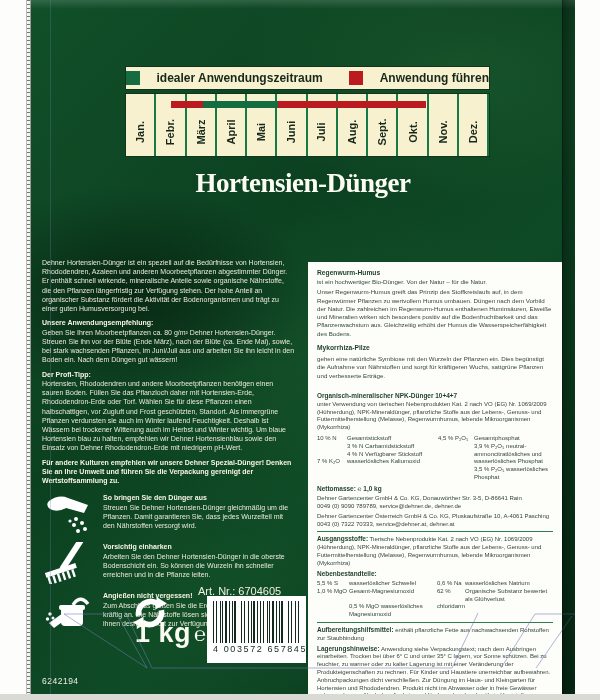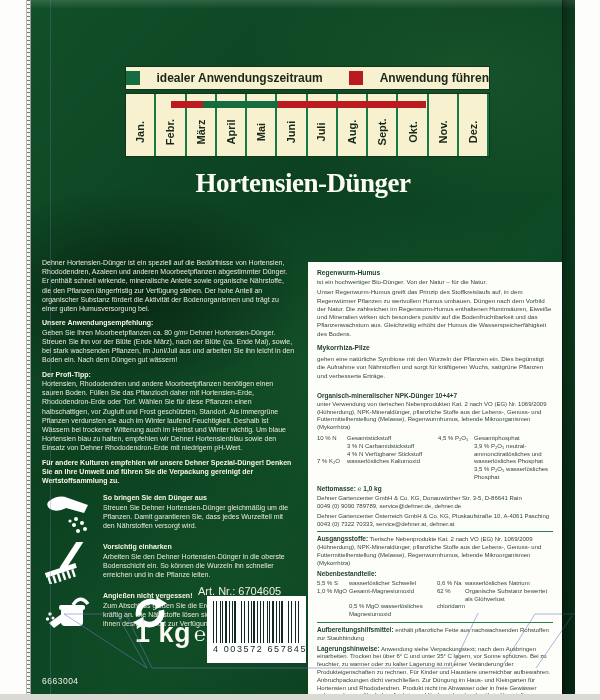--- a/index.html
+++ b/index.html
@@ -328,21 +328,21 @@
         <polygon points="11,22 0,28 12,35" fill="#fff"></polygon>
       </svg>
     </div>
     <div class="weight"><span>1 kg</span><span class="emark">℮</span></div>
     <div class="art-nr">Art. Nr.: 6704605</div>
     <div class="barcode-box">
       <div class="bars"></div>
       <div class="digits">4  003572  657845</div>
     </div>
 
-    <div class="print-code">6663004</div>
+    <div class="print-code">6242194</div>
 
     <svg class="diecut" width="544" height="694" viewBox="0 0 544 694">
       <line class="faint" x1="19.5" y1="0" x2="19.5" y2="694"></line>
       <path d="M33 614 L86 614 L116 668 L33 614"></path>
       <path d="M94 612 L121 668 L421 668 L447 613"></path>
       <path d="M470 668 L504 614 L544 614"></path>
       <line x1="505" y1="668" x2="541" y2="616"></line>
     </svg>
 
     <div class="side-band"></div>

